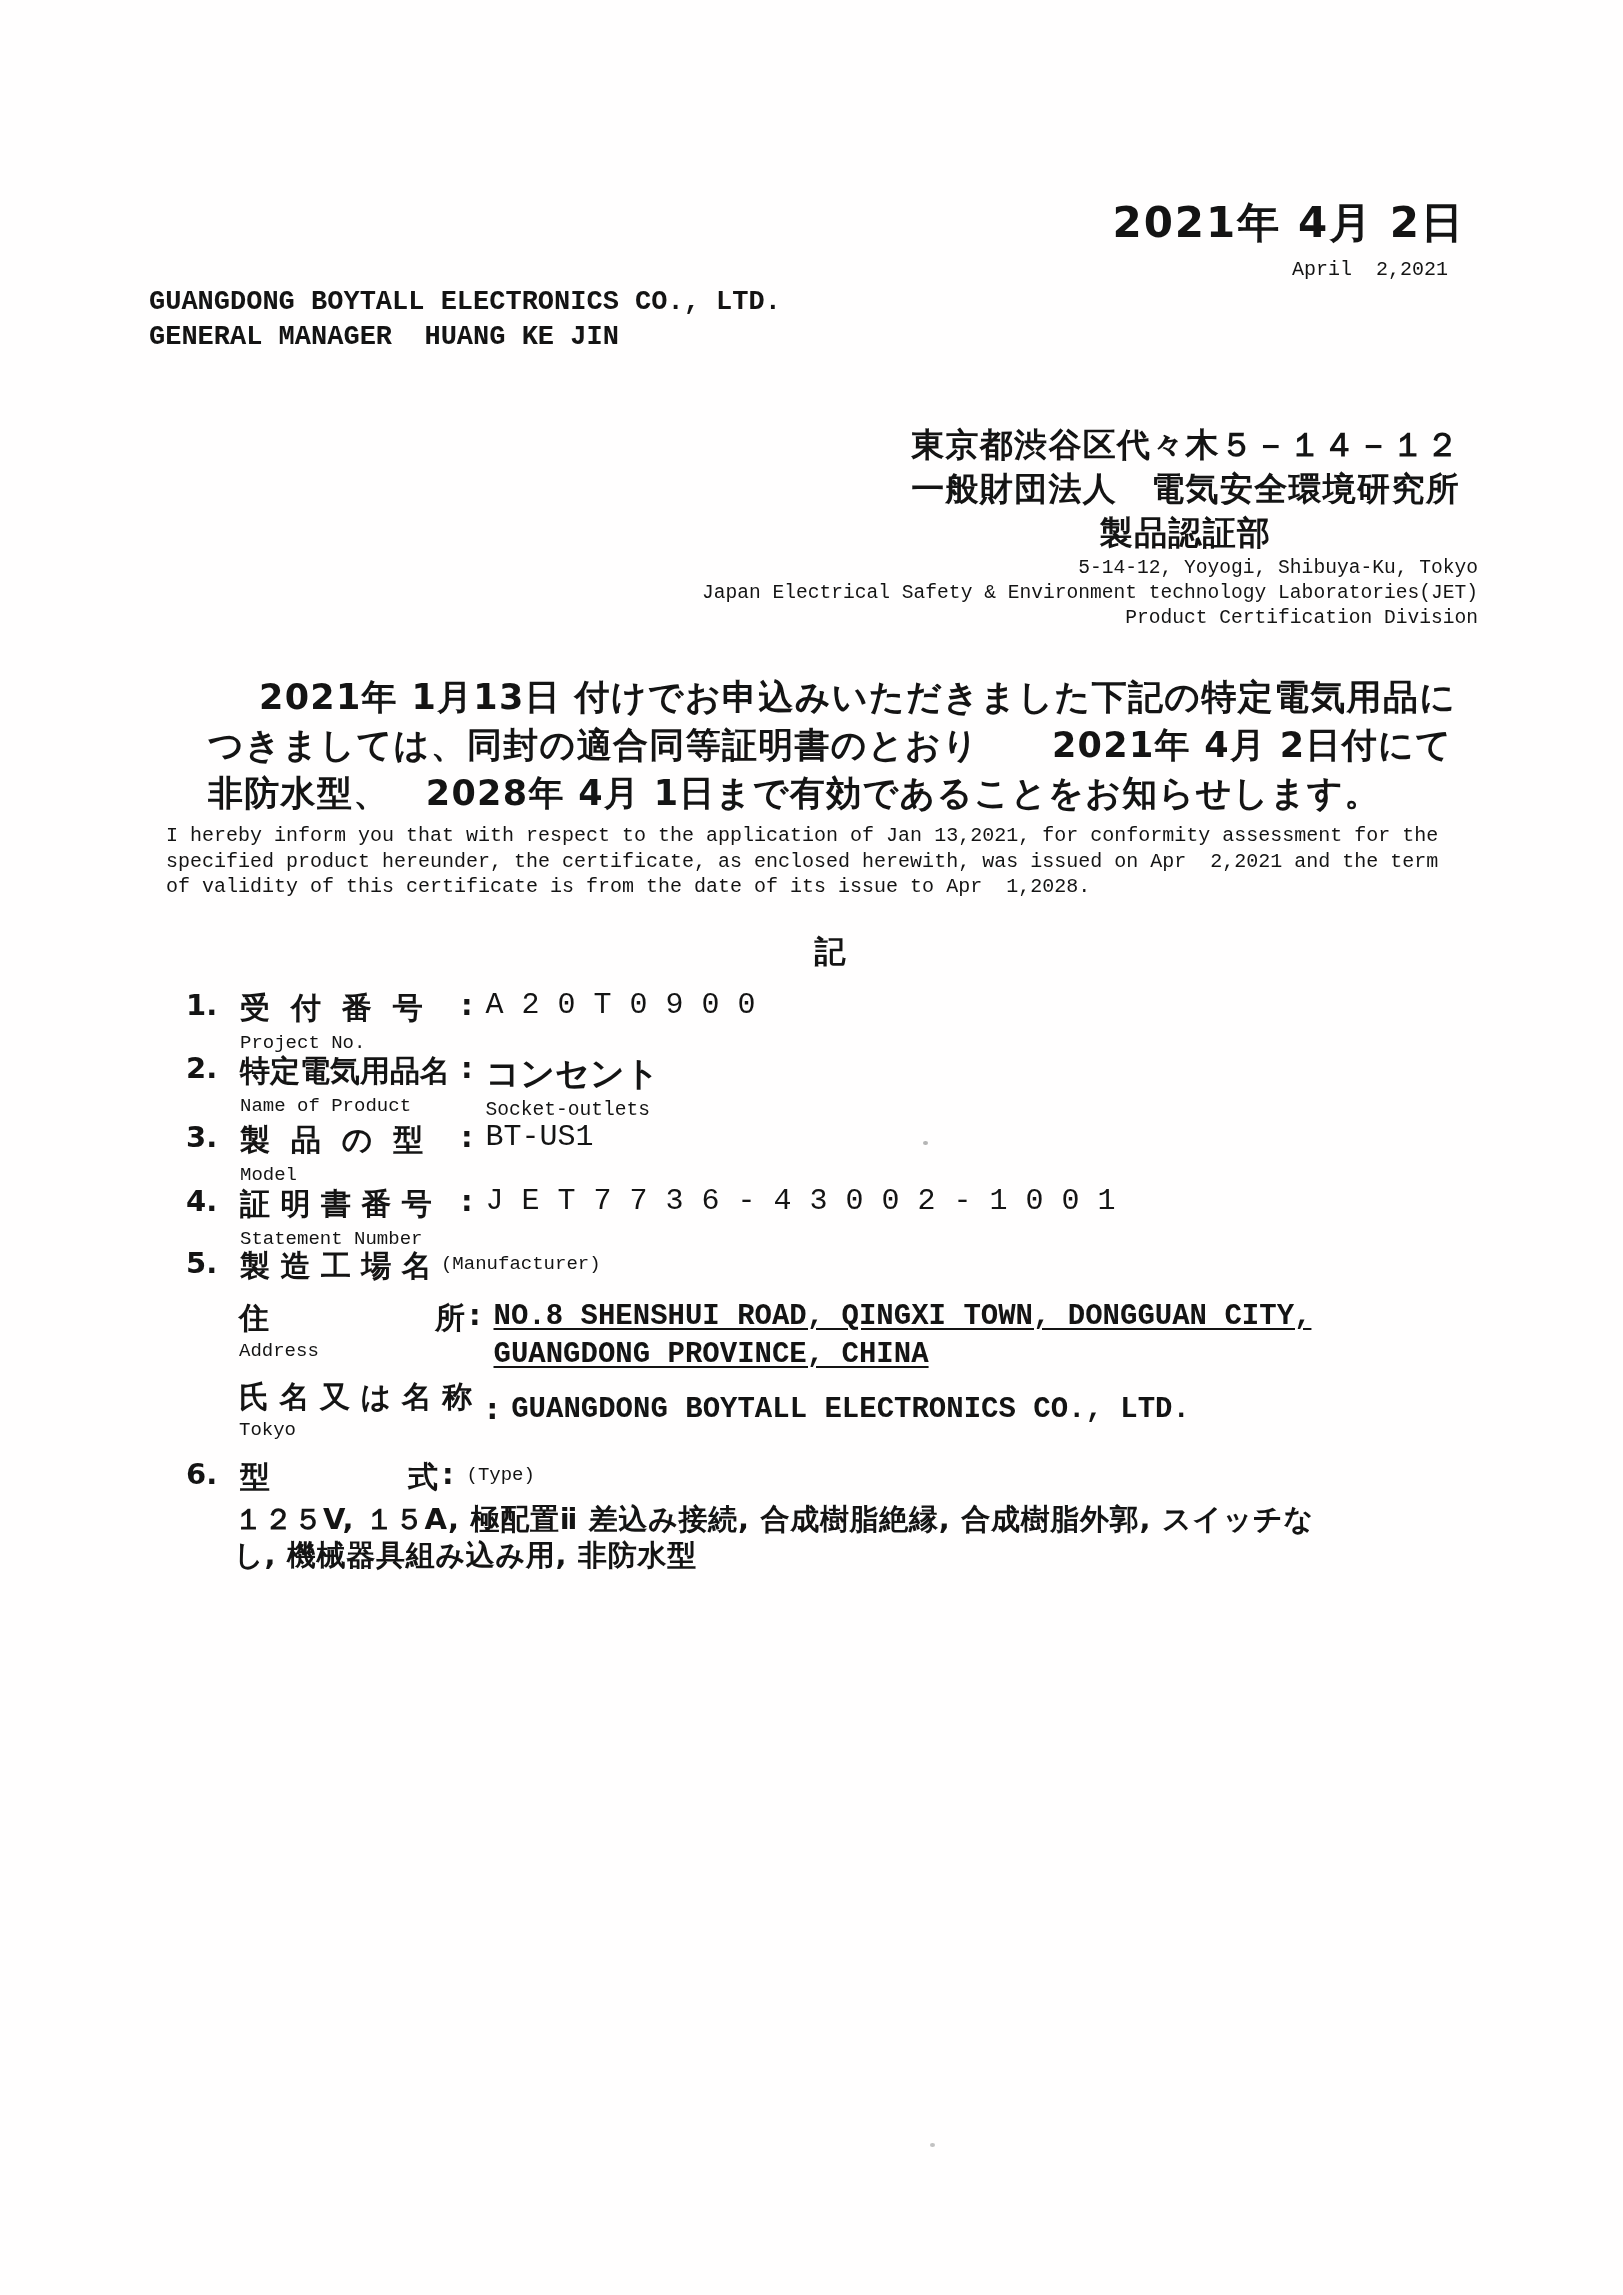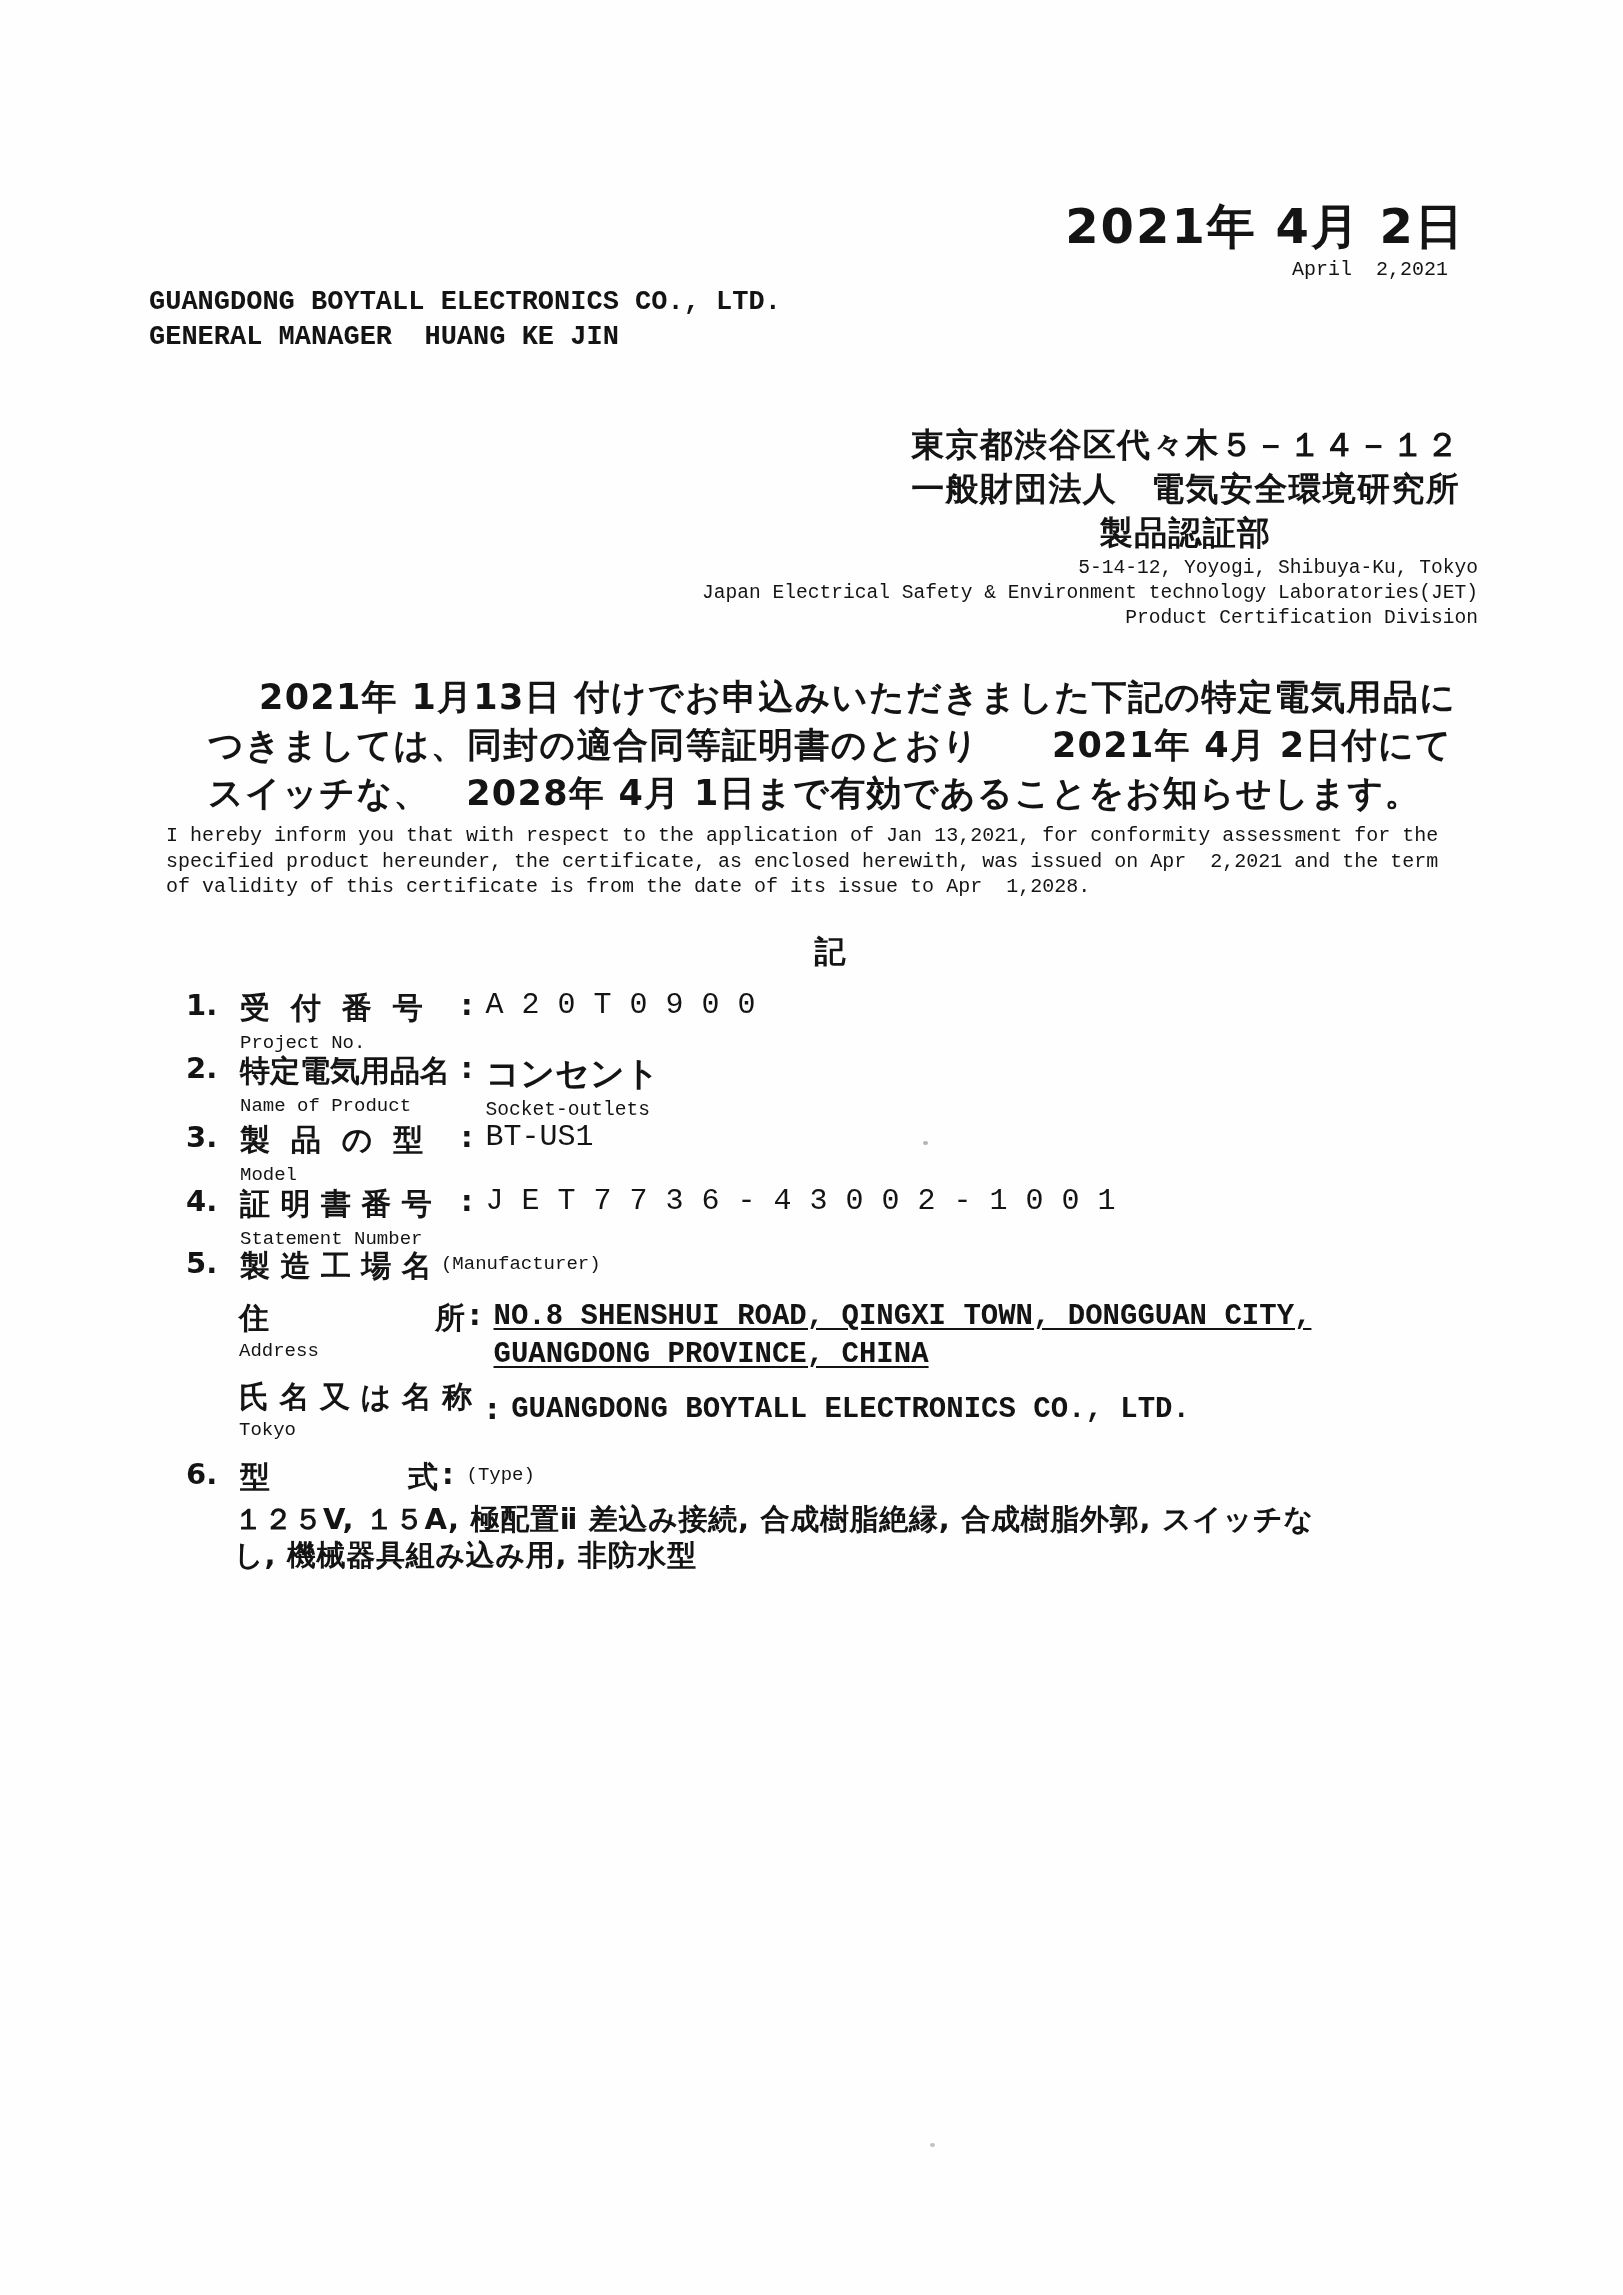--- a/index.html
+++ b/index.html
@@ -8,21 +8,21 @@
     width:1623px; height:2295px;
     background:#fffefe;
     font-family:"DejaVu Sans", sans-serif;
     color:#141414;
     overflow:hidden;
   }
   .pre { white-space:pre; }
   .mono { font-family:"Liberation Mono", "DejaVu Sans Mono", monospace; }
 
   
-  .date-jp { position:absolute; top:195px; right:158px; font-size:48px; font-weight:600; letter-spacing:2px; }
+  .date-jp { position:absolute; top:195px; right:158px; font-size:42px; font-weight:600; letter-spacing:2px; }
   .date-en { position:absolute; top:258px; right:175px; font-size:20px; font-weight:500; }
 
   
   .recipient { position:absolute; left:149px; top:285px; font-size:27px; line-height:35px; font-weight:600; }
 
   
   .issuer-jp { position:absolute; top:423px; right:163px; text-align:center; font-size:33px; line-height:44px; font-weight:600; letter-spacing:1.3px; }
 
   
   .issuer-en { position:absolute; top:556px; right:145px; text-align:right; font-size:19.6px; line-height:25px; font-weight:500; }
@@ -89,21 +89,21 @@
 
   <div class="issuer-en mono">
     <div class="pre">5-14-12, Yoyogi, Shibuya-Ku, Tokyo</div>
     <div class="pre">Japan Electrical Safety &amp; Environment technology Laboratories(JET)</div>
     <div class="pre">Product Certification Division</div>
   </div>
 
   <div class="body-jp">
     <div class="pre indent">2021年 1月13日 付けでお申込みいただきました下記の特定電気用品に</div>
     <div class="pre">つきましては、同封の適合同等証明書のとおり　　2021年 4月 2日付にて</div>
-    <div class="pre">スイッチな、　2028年 4月 1日まで有効であることをお知らせします。</div>
+    <div class="pre">非防水型、　2028年 4月 1日まで有効であることをお知らせします。</div>
   </div>
 
   <div class="body-en mono">
     <div class="pre">I hereby inform you that with respect to the application of Jan 13,2021, for conformity assessment for the</div>
     <div class="pre">specified product hereunder, the certificate, as enclosed herewith, was issued on Apr  2,2021 and the term</div>
     <div class="pre">of validity of this certificate is from the date of its issue to Apr  1,2028.</div>
   </div>
 
   <div class="ki">記</div>
 

